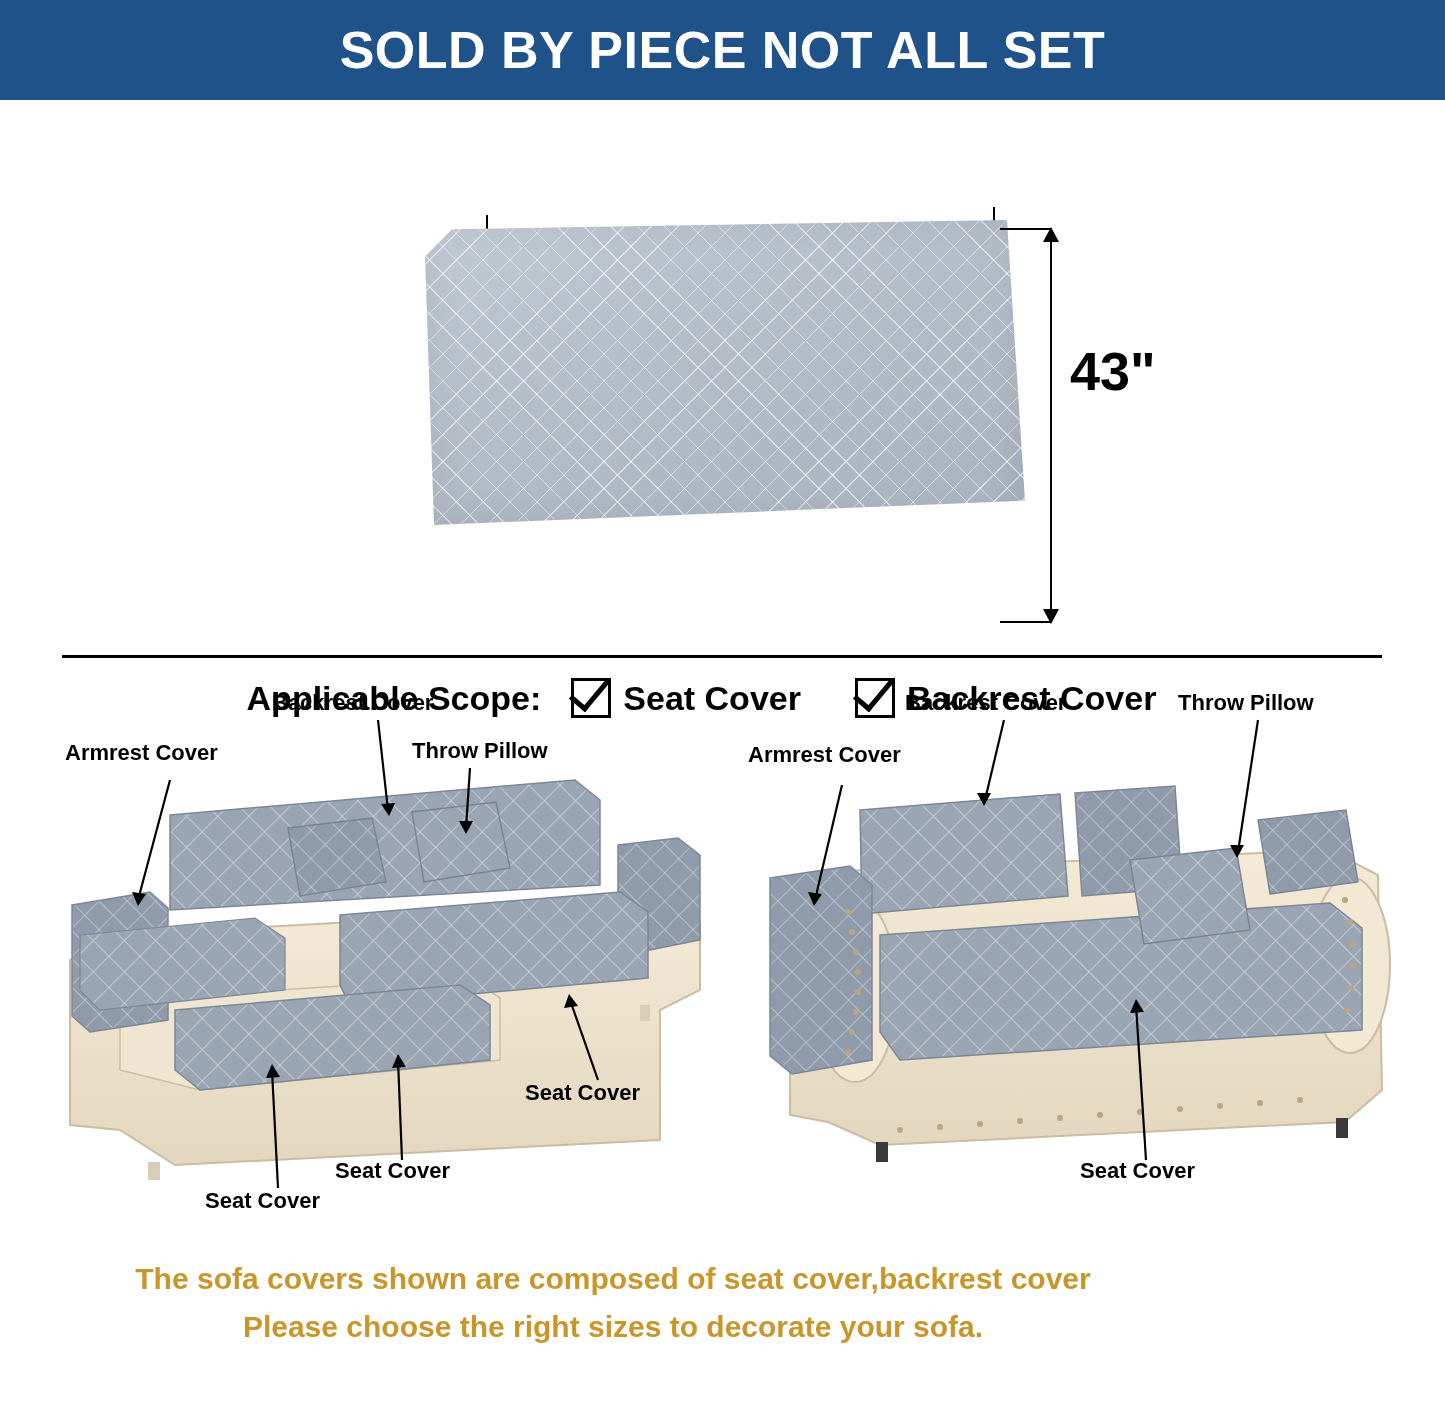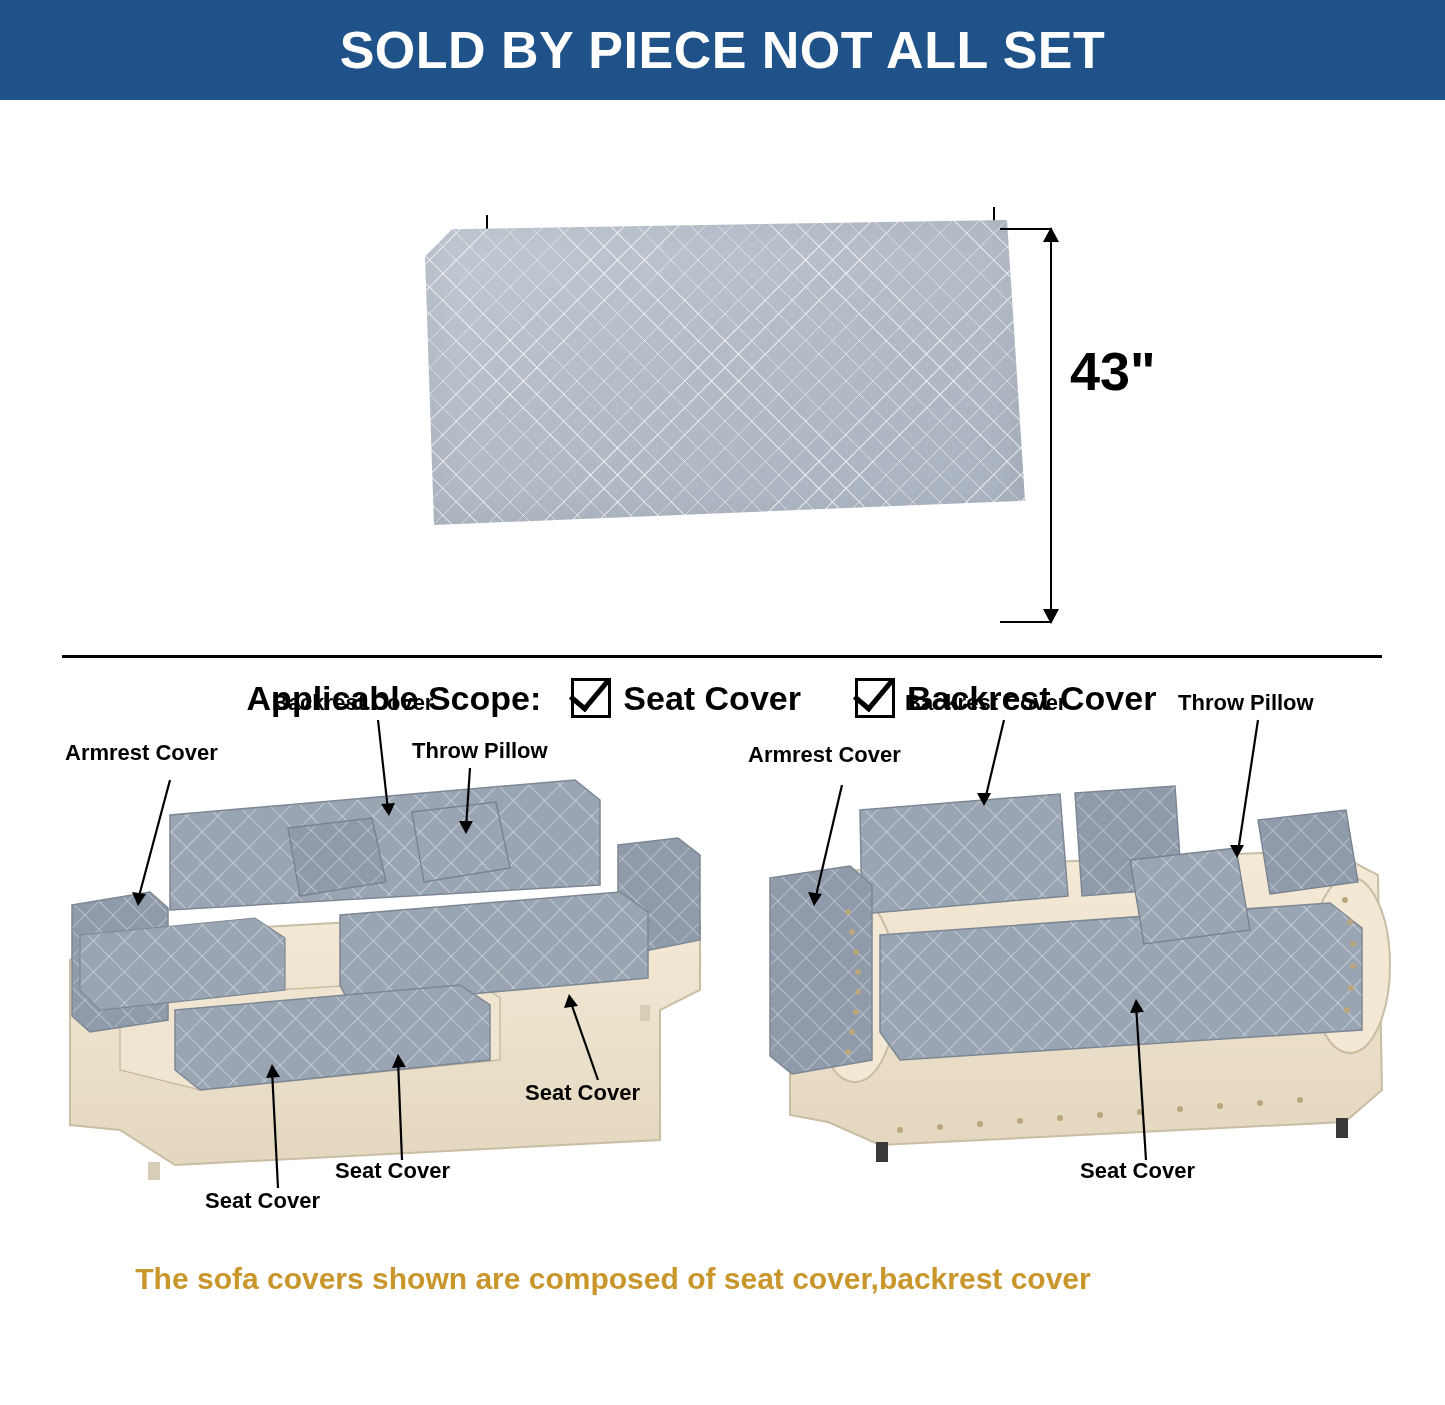--- a/index.html
+++ b/index.html
@@ -399,13 +399,14 @@
   <div class="callout" style="left:205px; top:528px;">Seat Cover</div>
 
   <div class="callout" style="left:748px; top:82px;">Armrest Cover</div>
   <div class="callout" style="left:905px; top:30px;">Backrest Cover</div>
   <div class="callout" style="left:1178px; top:30px;">Throw Pillow</div>
   <div class="callout" style="left:1080px; top:498px;">Seat Cover</div>
 </div>
 
 <div class="footer-text">
   <div>The sofa covers shown are composed of seat cover,backrest cover</div>
+  <div>Please choose the right sizes to decorate your sofa.</div>
 </div>
 
 </body></html>

